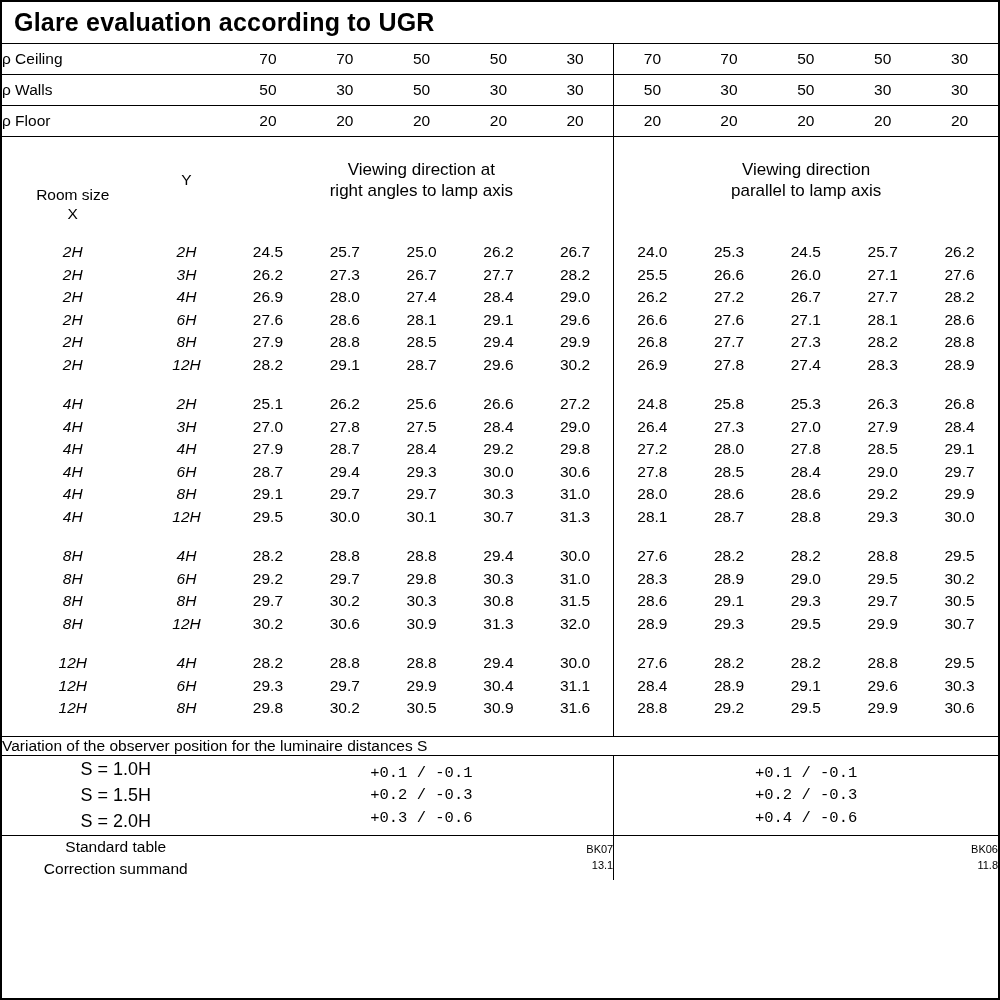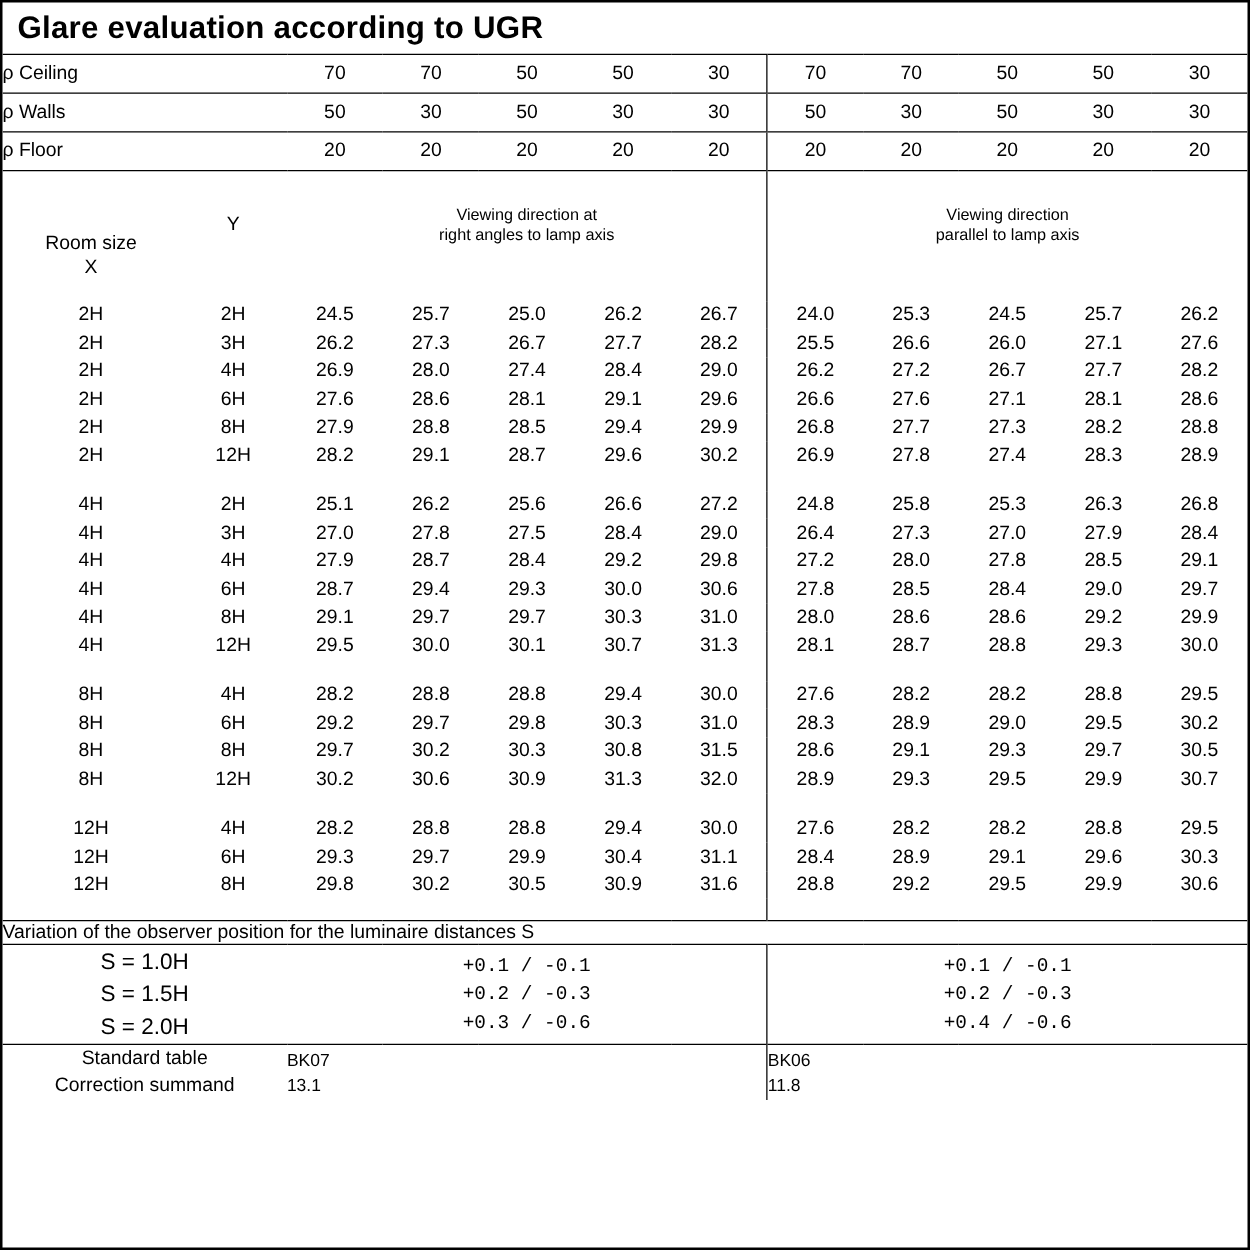--- a/index.html
+++ b/index.html
@@ -55,21 +55,21 @@
   }
   .vline-left {
     border-left: 1px solid #000000;
   }
   tr.refl td {
     height: 30px;
   }
   
   .vd {
     text-align: center;
-    font-size: 13px;
+    font-size: 17px;
     line-height: 1.25;
     padding: 6px 0 8px 0;
   }
   .roomsize {
     font-size: 15.5px;
     line-height: 1.25;
     padding: 6px 0 8px 0;
     text-align: center;
   }
   .rs-x { display:block; text-align:center; }
@@ -78,42 +78,43 @@
     text-align: center;
     font-size: 15.5px;
     vertical-align: bottom;
     padding-bottom: 8px;
   }
   tr.data td { height: 22.5px; }
   tr.spacer td { height: 17px; }
   tr.data .rs-label, tr.data .rs-y {
     text-align: center;
     font-size: 15.5px;
+    font-style: italic;
   }
   .fullnote {
     padding: 4px 0 4px 10px;
     font-size: 15.5px;
   }
   .sblock {
     font-size: 15.5px;
     line-height: 1.45;
     text-align: center;
     padding: 6px 0 8px 0;
     font-family: Liberation Mono, monospace;
   }
   .sblock-left {
     font-size: 18px;
     line-height: 1.45;
     text-align: center;
     padding: 6px 0 8px 0;
   }
   .stdblock {
-    font-size: 14px;
+    font-size: 11px;
     line-height: 1.45;
-    text-align: left;
+    text-align: right;
     padding: 6px 0 10px 0;
   }
   .stdlabels {
     font-size: 15.5px;
     line-height: 1.45;
     text-align: center;
     padding: 6px 0 10px 0;
   }
 </style>
 </head>

